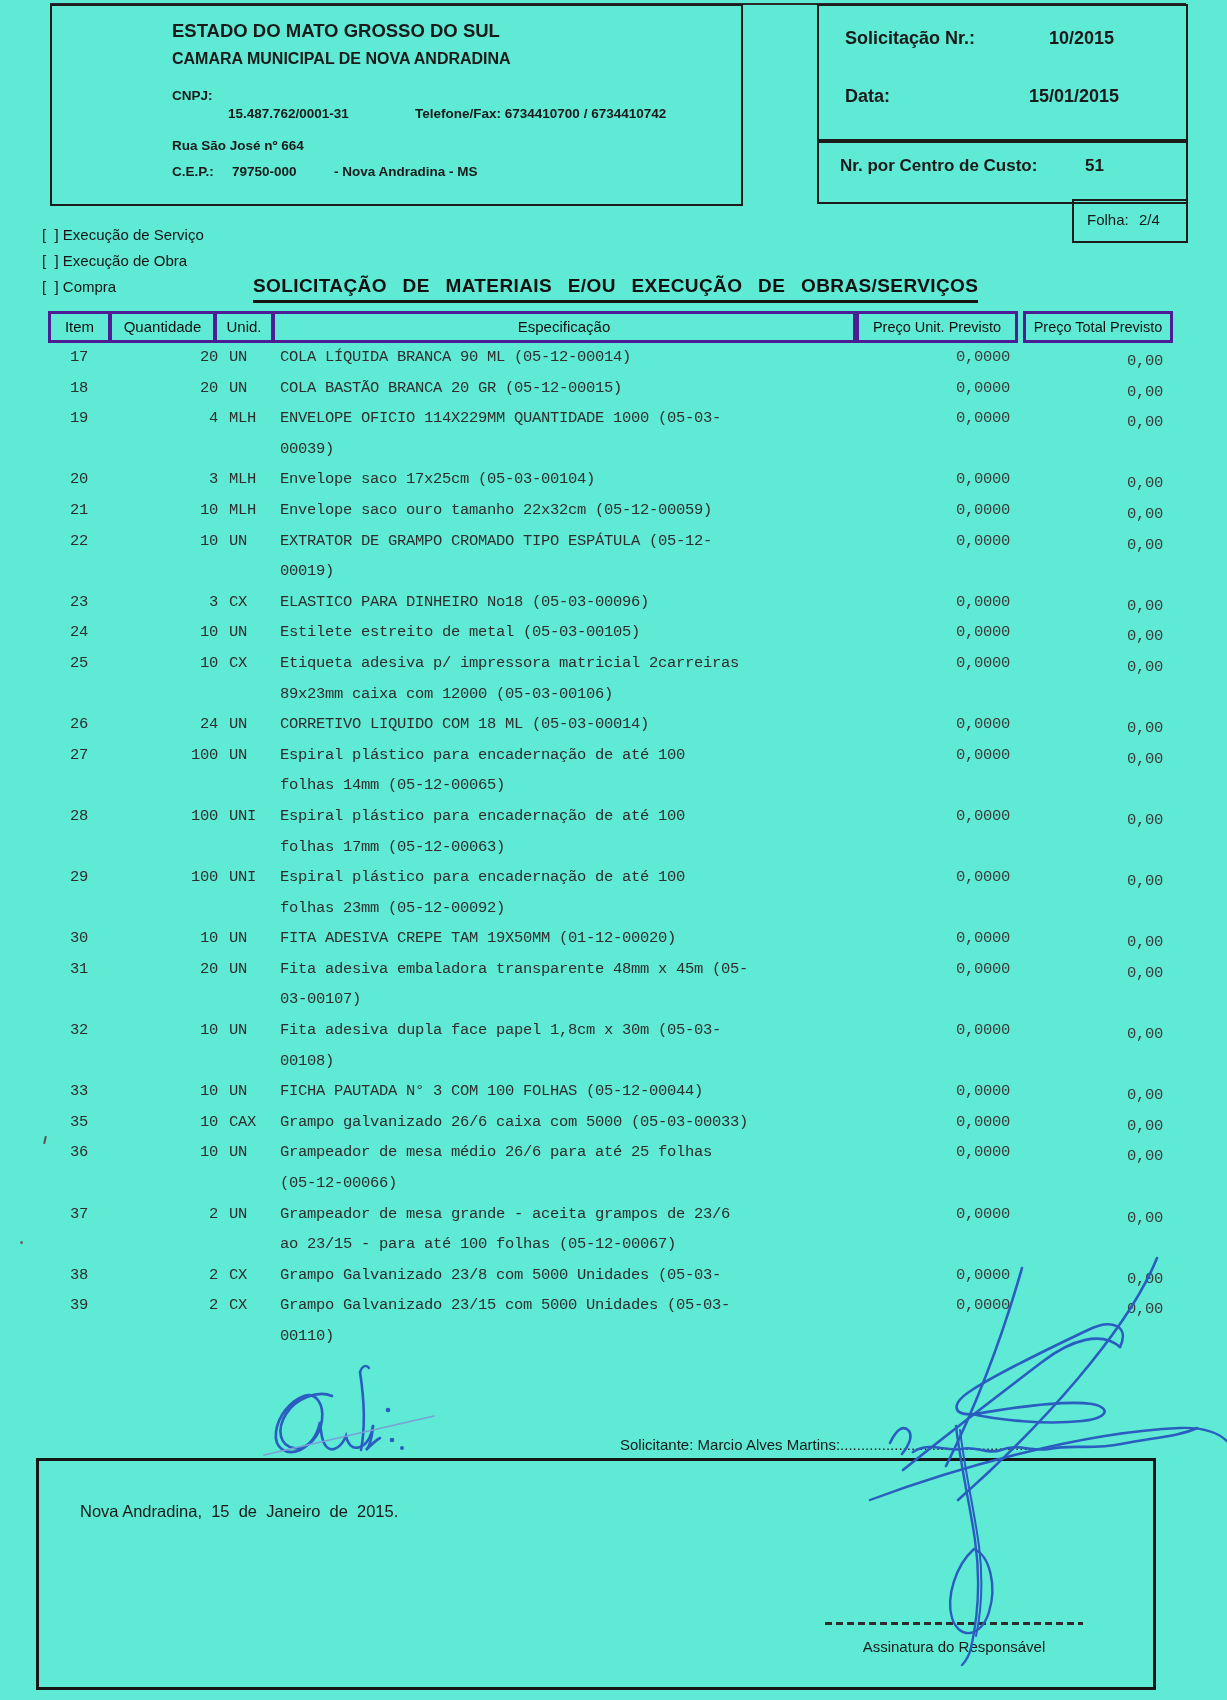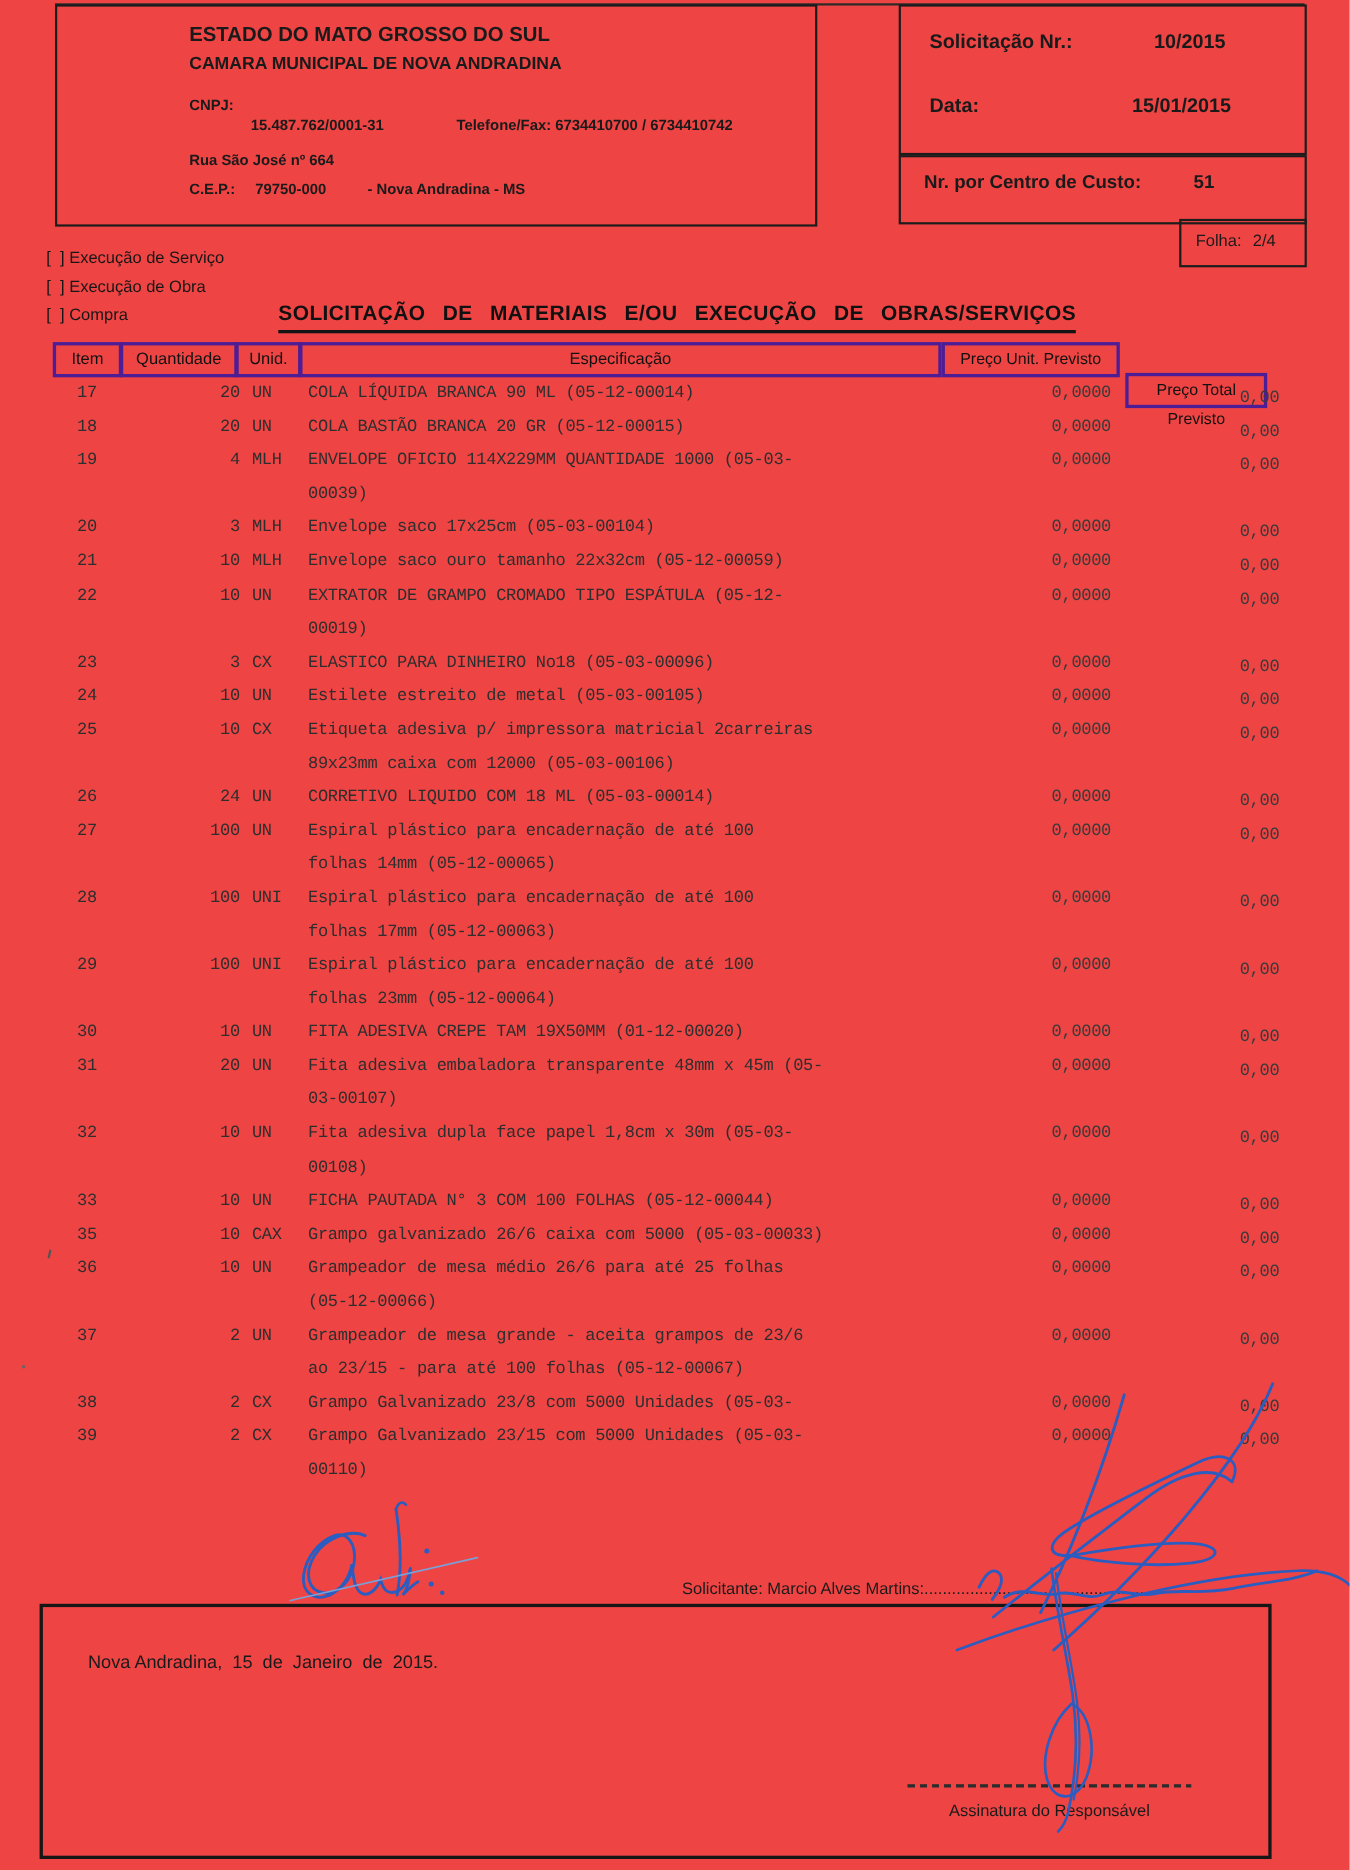--- a/index.html
+++ b/index.html
@@ -1,18 +1,18 @@
 <!DOCTYPE html>
 <html><head>
 <meta charset="utf-8">
 <style>
   html,body{margin:0;padding:0;background:#e8e8e6;}
   .page{
     position:relative;width:1227px;height:1700px;margin:0 auto;
-    background:#ef4444;overflow:hidden;
+    background:#5eead4;overflow:hidden;
     font-family:"Liberation Sans",sans-serif;color:#1a1a1a;
   }
   .abs{position:absolute;}
   .b{font-weight:bold;}
   .box{position:absolute;border:2px solid #1c1c1c;background:transparent;}
   .thickbox{position:absolute;border:3px solid #161616;}
   
   .topline{position:absolute;left:50px;top:3px;width:1136px;height:2px;background:#2a2a2a;}
   
   .hcell{
@@ -85,21 +85,21 @@
   <div class="cbx-row" style="top:252px;"><span>[  ]</span> <span>Execução de Obra</span></div>
   <div class="cbx-row" style="top:278px;"><span>[  ]</span> <span>Compra</span></div>
 
   <div class="title">SOLICITAÇÃO DE MATERIAIS E/OU EXECUÇÃO DE OBRAS/SERVIÇOS</div>
 
   <div class="hcell" style="left:48px;width:63px;">Item</div>
   <div class="hcell" style="left:109px;width:107px;">Quantidade</div>
   <div class="hcell" style="left:214px;width:60px;">Unid.</div>
   <div class="hcell" style="left:272px;width:584px;">Especificação</div>
   <div class="hcell" style="left:856px;width:162px;font-size:14.5px;">Preço Unit. Previsto</div>
-  <div class="hcell" style="left:1023px;width:129px;font-size:14.5px;margin-top:28px;">Preço Total Previsto</div>
+  <div class="hcell" style="left:1023px;width:150px;font-size:14.5px;">Preço Total Previsto</div>
 
   <div class="tbody">
       <div class="bline">
         <span class="c-item">17</span>
         <span class="c-qty">20</span>
         <span class="c-unit">UN</span>
         <span class="c-up">0,0000</span>
         <span class="c-tot">0,00</span>
         <span class="c-spec">COLA LÍQUIDA BRANCA 90 ML (05-12-00014)</span>
       </div>
@@ -208,21 +208,21 @@
       </div>
       <div class="bline">
         <span class="c-item">29</span>
         <span class="c-qty">100</span>
         <span class="c-unit">UNI</span>
         <span class="c-up">0,0000</span>
         <span class="c-tot">0,00</span>
         <span class="c-spec">Espiral plástico para encadernação de até 100</span>
       </div>
       <div class="bline">
-        <span class="c-spec">folhas 23mm (05-12-00064)</span>
+        <span class="c-spec">folhas 23mm (05-12-00092)</span>
       </div>
       <div class="bline">
         <span class="c-item">30</span>
         <span class="c-qty">10</span>
         <span class="c-unit">UN</span>
         <span class="c-up">0,0000</span>
         <span class="c-tot">0,00</span>
         <span class="c-spec">FITA ADESIVA CREPE TAM 19X50MM (01-12-00020)</span>
       </div>
       <div class="bline">

